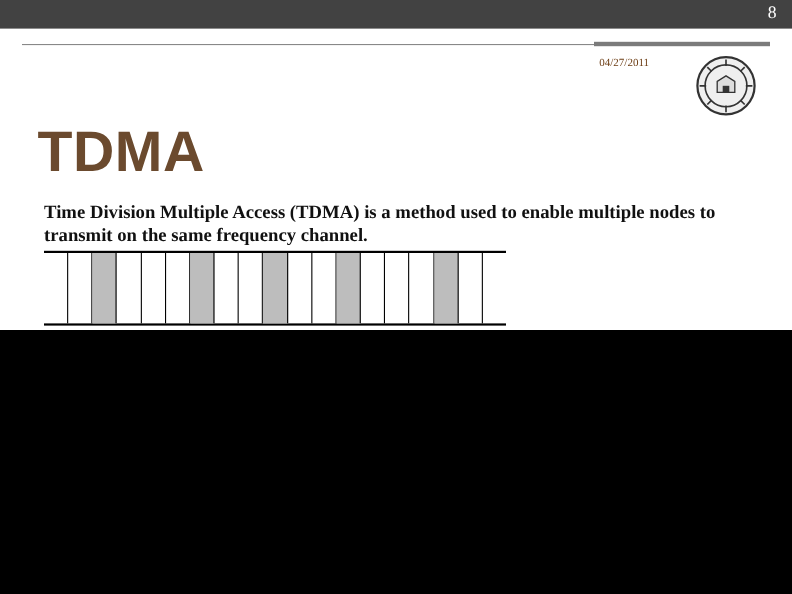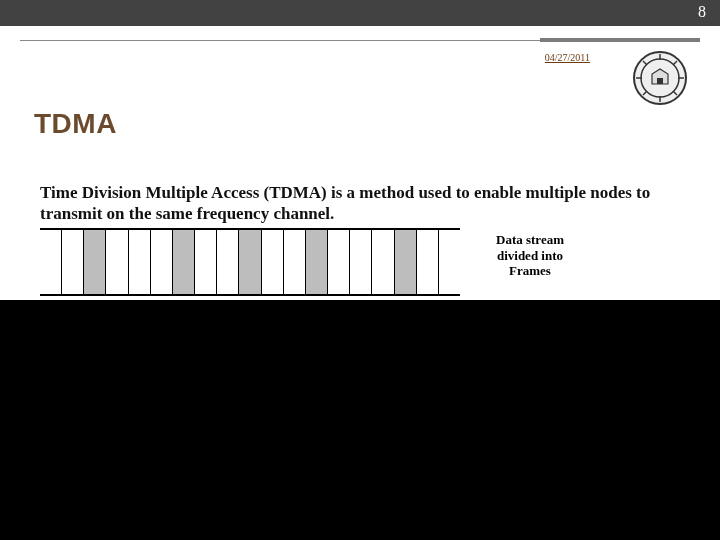--- a/index.html
+++ b/index.html
@@ -43,35 +43,34 @@
     height: 4px;
     background: #7b7b7b;
   }
   .date-stamp {
     position: absolute;
     top: 52px;
     right: 130px;
     font-size: 10px;
     color: #6b3b12;
     font-family: Georgia, serif;
-    text-decoration: underline;
   }
   .seal {
     position: absolute;
     top: 50px;
     right: 32px;
     width: 56px;
     height: 56px;
   }
   .slide-title {
     position: absolute;
     left: 34px;
     top: 108px;
     font-family: "Trebuchet MS", "Segoe UI", Arial, sans-serif;
-    font-size: 28px;
+    font-size: 52px;
     font-weight: bold;
     color: #6b4a2e;
     letter-spacing: 0.5px;
   }
   .body-text {
     position: absolute;
     left: 40px;
     right: 40px;
     top: 182px;
     font-family: "Times New Roman", serif;
@@ -176,20 +175,15 @@
       <div class="slot"></div>
       <div class="slot"></div>
       <div class="slot filled"></div>
       <div class="slot"></div>
       <div class="slot"></div>
       <div class="slot"></div>
       <div class="slot filled"></div>
       <div class="slot"></div>
       <div class="slot"></div>
     </div>
-  <div class="diag-label">
-    <span>Data stream</span><br>
-    <span>divided into</span><br>
-    <span>Frames</span>
-  </div>
 </div>
 
 <div class="black-body"></div>
 
 </body></html>

